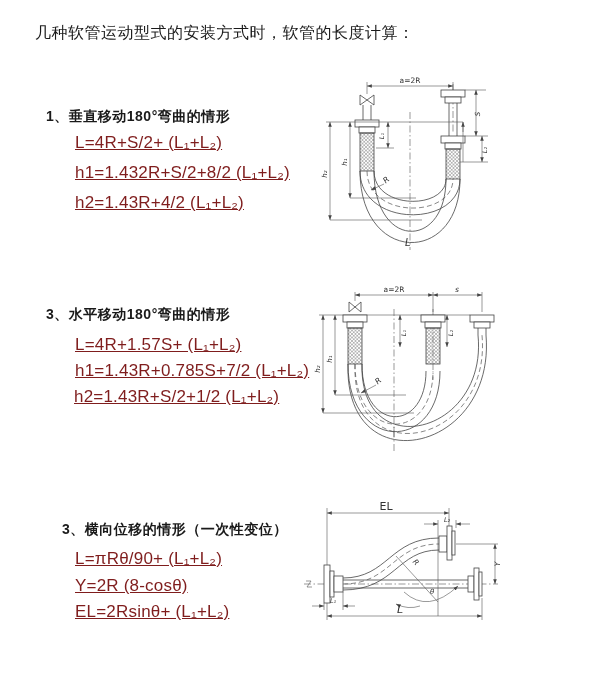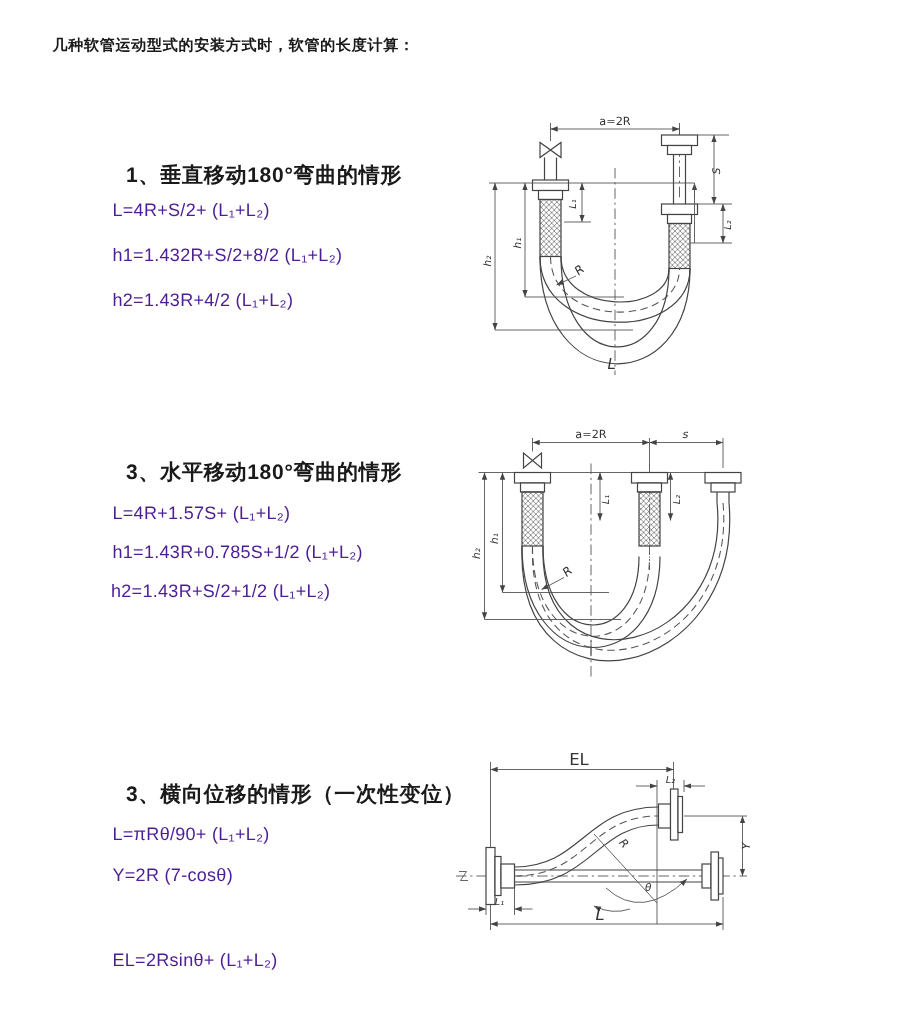--- a/index.html
+++ b/index.html
@@ -1,48 +1,48 @@
 <!DOCTYPE html>
 <html><head>
 <meta charset="utf-8">
 <style>
   html,body{margin:0;padding:0;}
   body{width:600px;height:675px;background:#ffffff;position:relative;
        font-family:"Liberation Sans",sans-serif;color:#1a1a1a;overflow:hidden;}
   .abs{position:absolute;}
-  .title{font-size:10px;font-weight:bold;letter-spacing:.5px;}
-  .heading{font-size:14px;font-weight:bold;letter-spacing:.5px;margin-left:38px;}
-  .formula{font-size:12px;font-weight:500;letter-spacing:.2px;color:#4c1d95;}
+  .title{font-size:16px;font-weight:normal;letter-spacing:.5px;}
+  .heading{font-size:14px;font-weight:bold;letter-spacing:.5px;}
+  .formula{font-size:17px;font-weight:500;letter-spacing:.2px;color:#7f1d1d;text-decoration:underline;}
   svg{position:absolute;overflow:visible;}
   svg text{fill:#333;font-family:"DejaVu Sans",sans-serif;}
   .ln{stroke:#444;stroke-width:0.8;fill:none;}
   .thin{stroke:#555;stroke-width:0.6;fill:none;}
   .cl{stroke:#555;stroke-width:0.6;fill:none;stroke-dasharray:7 2.5 1.5 2.5;}
   .dsh{stroke:#555;stroke-width:0.7;fill:none;stroke-dasharray:5 3;}
   .fit{fill:#ffffff;stroke:#444;stroke-width:0.8;}
 </style>
 </head>
 <body>
 
 <div class="abs title" style="left:35px;top:23px;">几种软管运动型式的安装方式时，软管的长度计算：</div>
 
 <div class="abs heading" style="left:46px;top:108px;">1、垂直移动180°弯曲的情形</div>
 <div class="abs formula" style="left:75px;top:133px;">L=4R+S/2+ (L₁+L₂)</div>
 <div class="abs formula" style="left:75px;top:163px;">h1=1.432R+S/2+8/2 (L₁+L₂)</div>
 <div class="abs formula" style="left:75px;top:193px;">h2=1.43R+4/2 (L₁+L₂)</div>
 
 <div class="abs heading" style="left:46px;top:306px;">3、水平移动180°弯曲的情形</div>
 <div class="abs formula" style="left:75px;top:335px;">L=4R+1.57S+ (L₁+L₂)</div>
-<div class="abs formula" style="left:75px;top:361px;">h1=1.43R+0.785S+1/2 (L₁+L₂)</div>
+<div class="abs formula" style="left:75px;top:361px;">h1=1.43R+0.785S+7/2 (L₁+L₂)</div>
 <div class="abs formula" style="left:74px;top:387px;">h2=1.43R+S/2+1/2 (L₁+L₂)</div>
 
-<div class="abs heading" style="left:46px;top:521px;">3、横向位移的情形（一次性变位）</div>
+<div class="abs heading" style="left:62px;top:521px;">3、横向位移的情形（一次性变位）</div>
 <div class="abs formula" style="left:75px;top:549px;">L=πRθ/90+ (L₁+L₂)</div>
-<div class="abs formula" style="left:75px;top:576px;">Y=2R (7-cosθ)</div>
-<div class="abs formula" style="left:75px;top:602px;margin-top:31px;">EL=2Rsinθ+ (L₁+L₂)</div>
+<div class="abs formula" style="left:75px;top:576px;">Y=2R (8-cosθ)</div>
+<div class="abs formula" style="left:75px;top:602px;">EL=2Rsinθ+ (L₁+L₂)</div>
 
 <svg style="left:310px;top:70px;" width="270" height="190" viewBox="0 0 270 190">
   <defs>
     <marker id="a1" markerWidth="9" markerHeight="8" refX="8" refY="4" orient="auto-start-reverse">
       <path d="M0,1 L8,4 L0,7 Z" fill="#444"></path>
       </marker>
     <pattern id="b1" width="3.5" height="3.5" patternUnits="userSpaceOnUse">
       <path d="M0,0 L3.5,3.5 M3.5,0 L0,3.5" stroke="#777" stroke-width="0.5"></path>
       </pattern>
   </defs>

